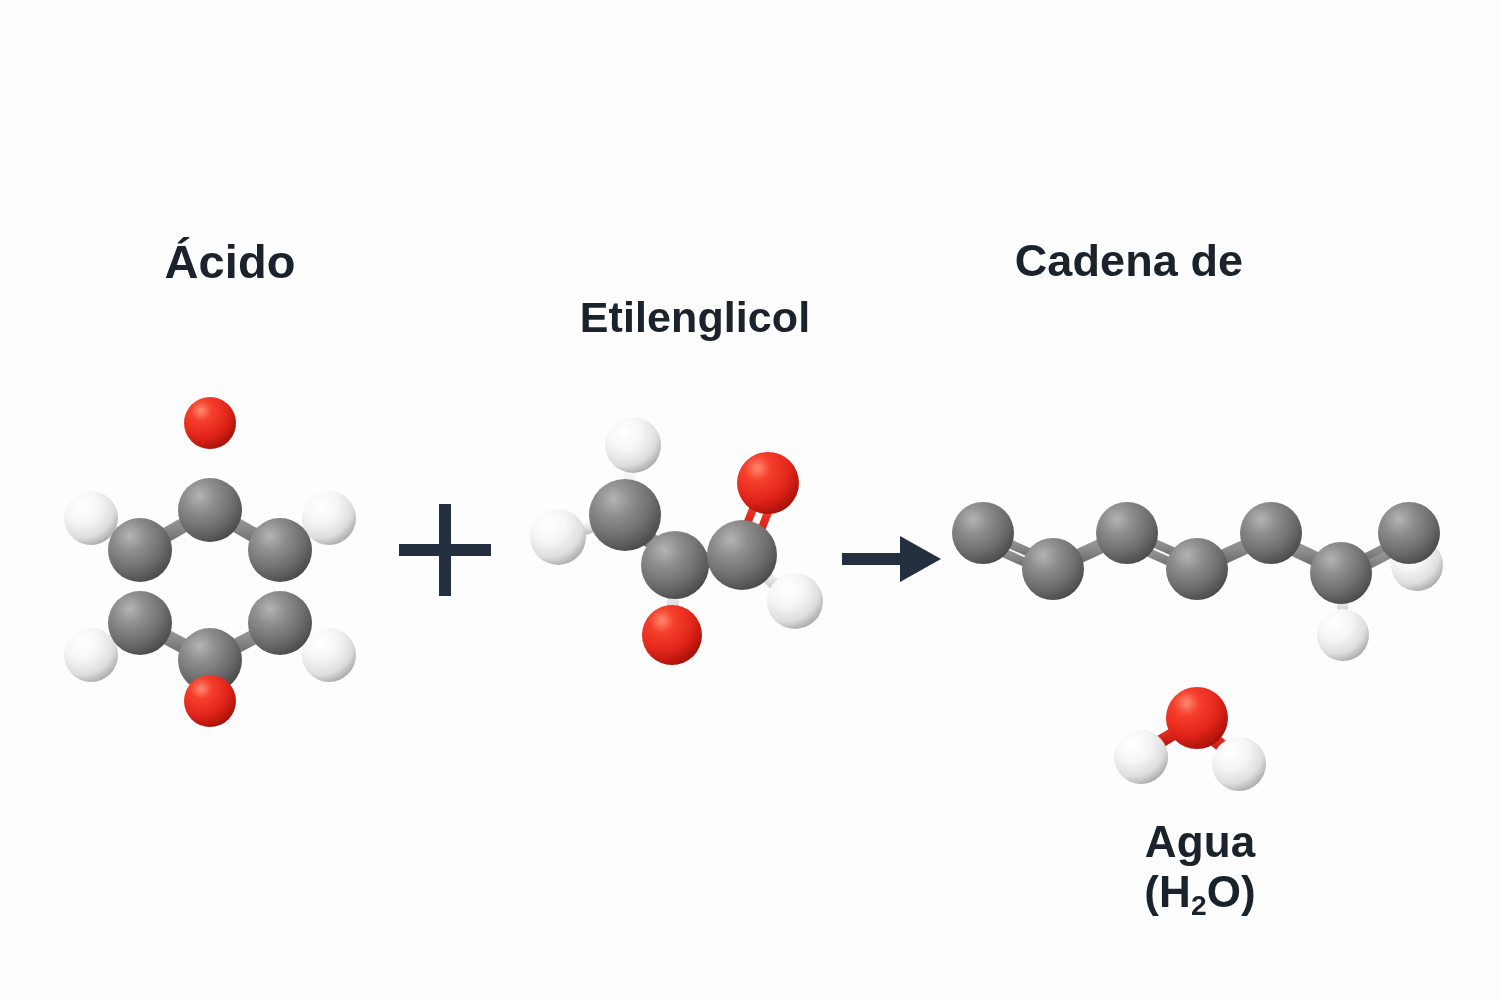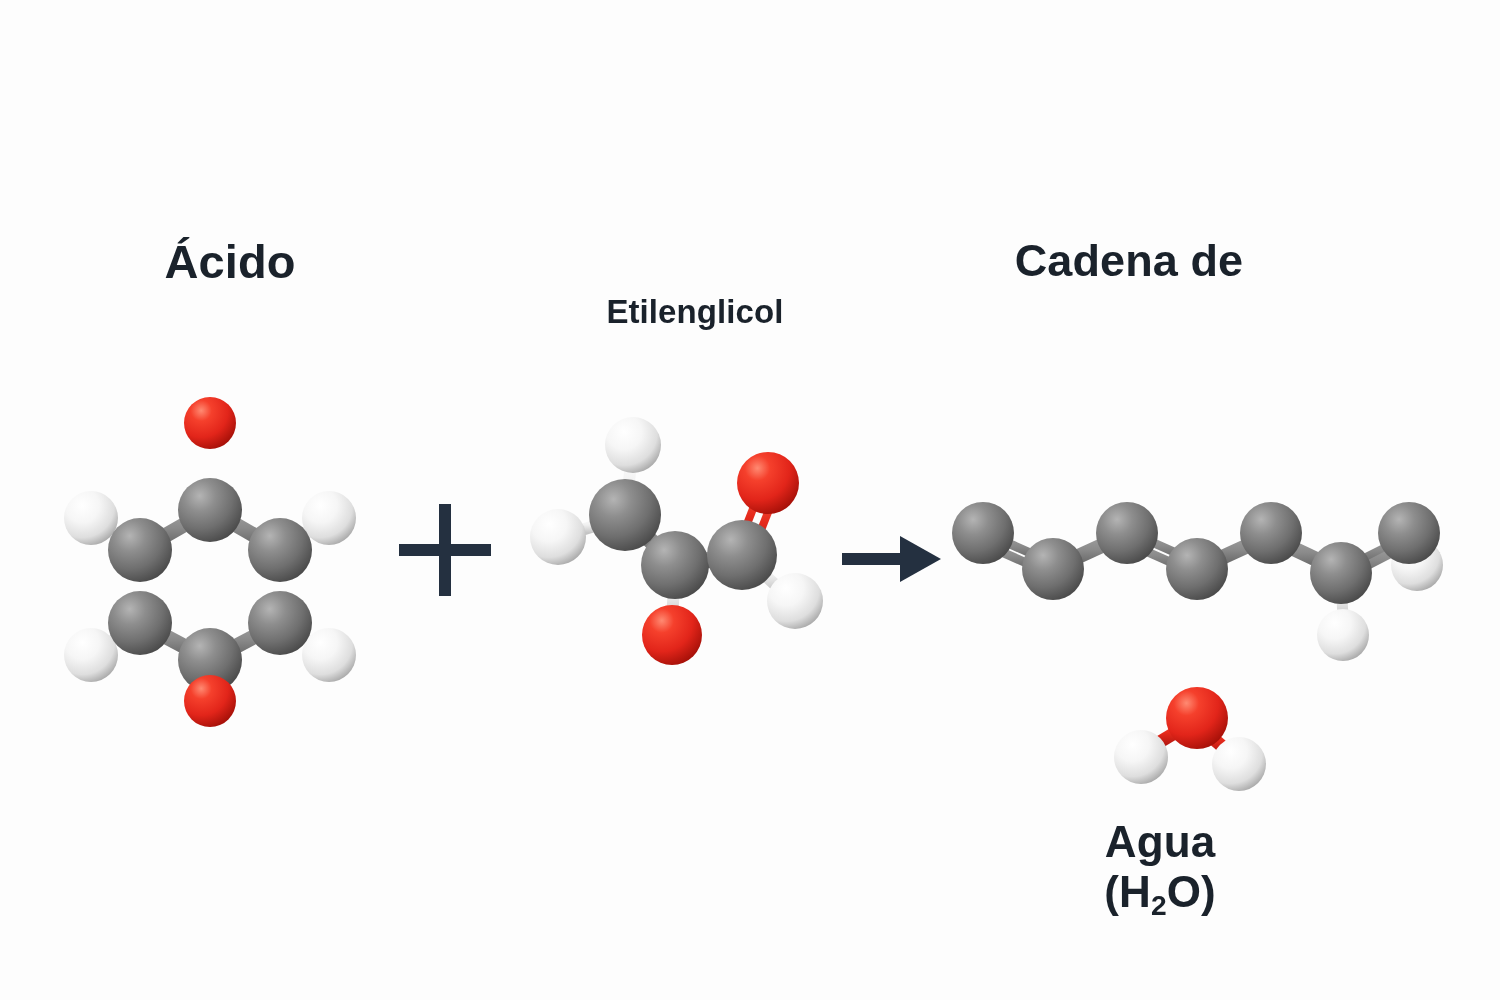--- a/index.html
+++ b/index.html
@@ -34,30 +34,30 @@
   #label-acid {
     left: 40px;
     top: 190px;
     width: 380px;
     font-size: 47px;
   }
   #label-glycol {
     left: 475px;
     top: 248px;
     width: 440px;
-    font-size: 33px;
+    font-size: 43px;
   }
   #label-pet {
     left: 904px;
     top: 190px;
     width: 450px;
     font-size: 45px;
   }
   #label-water {
-    left: 1050px;
+    left: 1090px;
     top: 772px;
     width: 220px;
     font-size: 44px;
   }
   .label sub {
     font-size: 0.64em;
     vertical-align: -0.28em;
     line-height: 0;
   }
   .mol {

